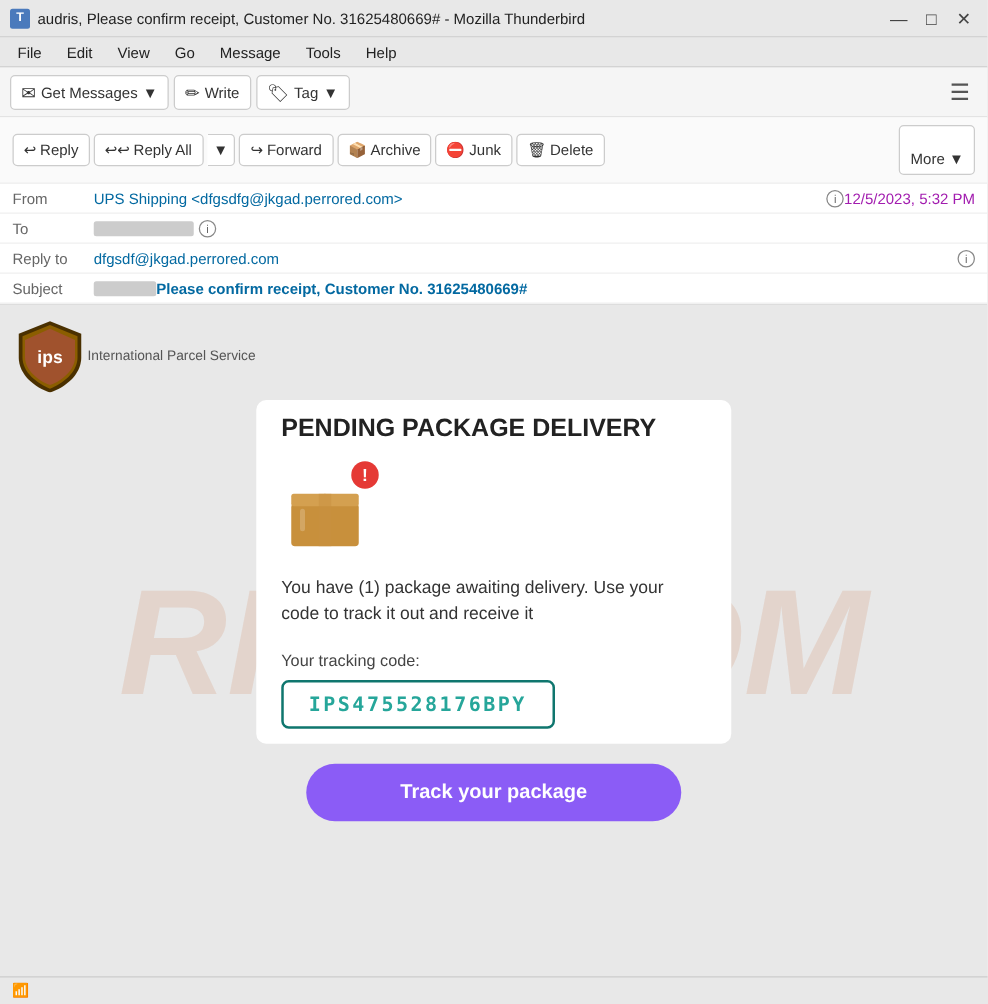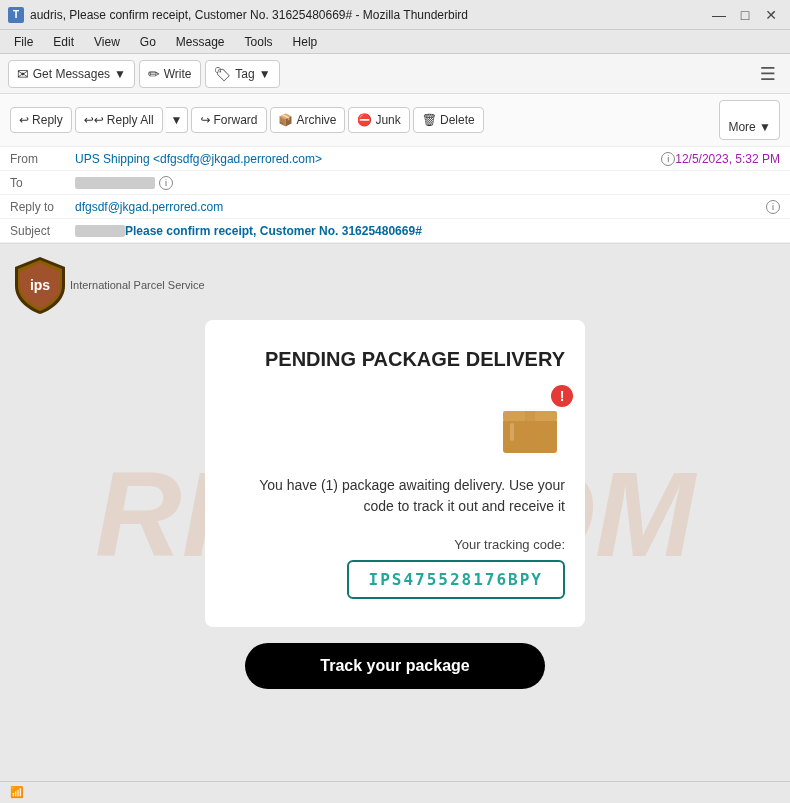--- a/index.html
+++ b/index.html
@@ -250,26 +250,26 @@
     .ips-subtitle {
       font-size: 11px;
       color: #555;
       margin-top: 2px;
     }
 
     
     .email-card {
       background: white;
       border-radius: 8px;
-      padding: 28px 20px;
+      padding: 12px 20px;
       max-width: 380px;
       margin: 0 auto;
       position: relative;
       z-index: 2;
-      text-align: right;
+      text-align: left;
     }
     .pending-title {
       font-size: 20px;
       font-weight: bold;
       color: #222;
       margin-bottom: 20px;
     }
 
     
     .package-icon-wrap {
@@ -317,21 +317,21 @@
       font-family: monospace;
       font-size: 16px;
       font-weight: bold;
       color: #26a69a;
       letter-spacing: 2px;
       margin-bottom: 0;
     }
 
     .track-btn {
       display: block;
-      background: #000000;
+      background: #8b5cf6;
       color: white;
       border: none;
       border-radius: 30px;
       padding: 14px 40px;
       font-size: 16px;
       font-weight: bold;
       cursor: pointer;
       margin: 16px auto 0;
       max-width: 300px;
       width: 100%;

